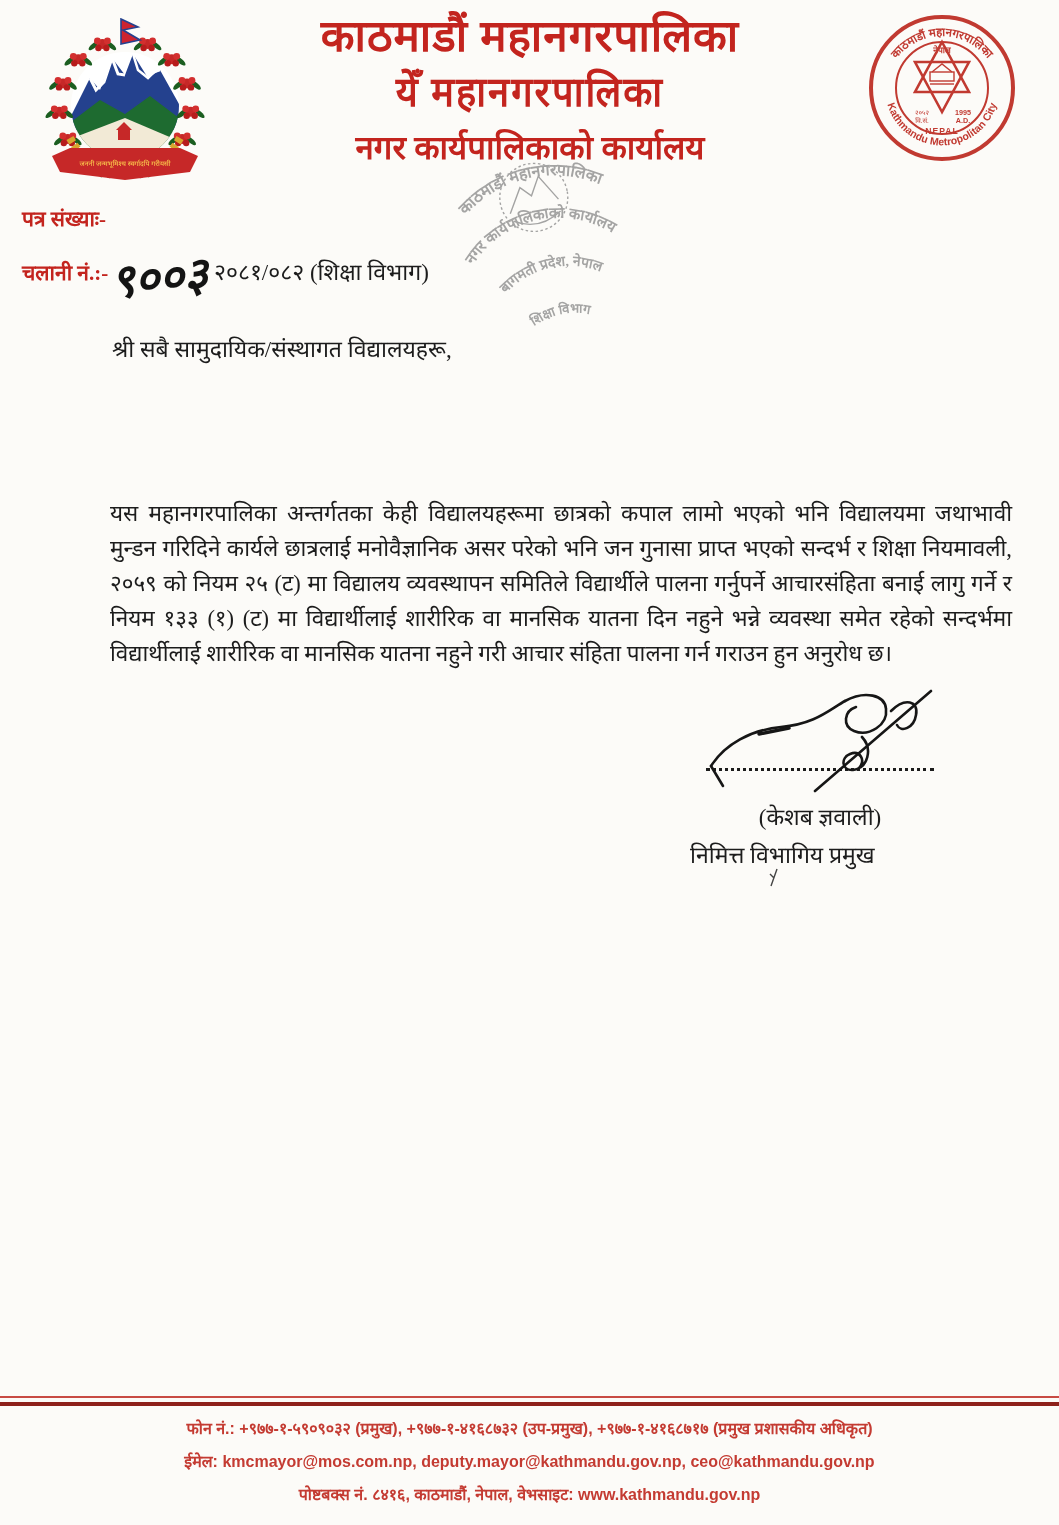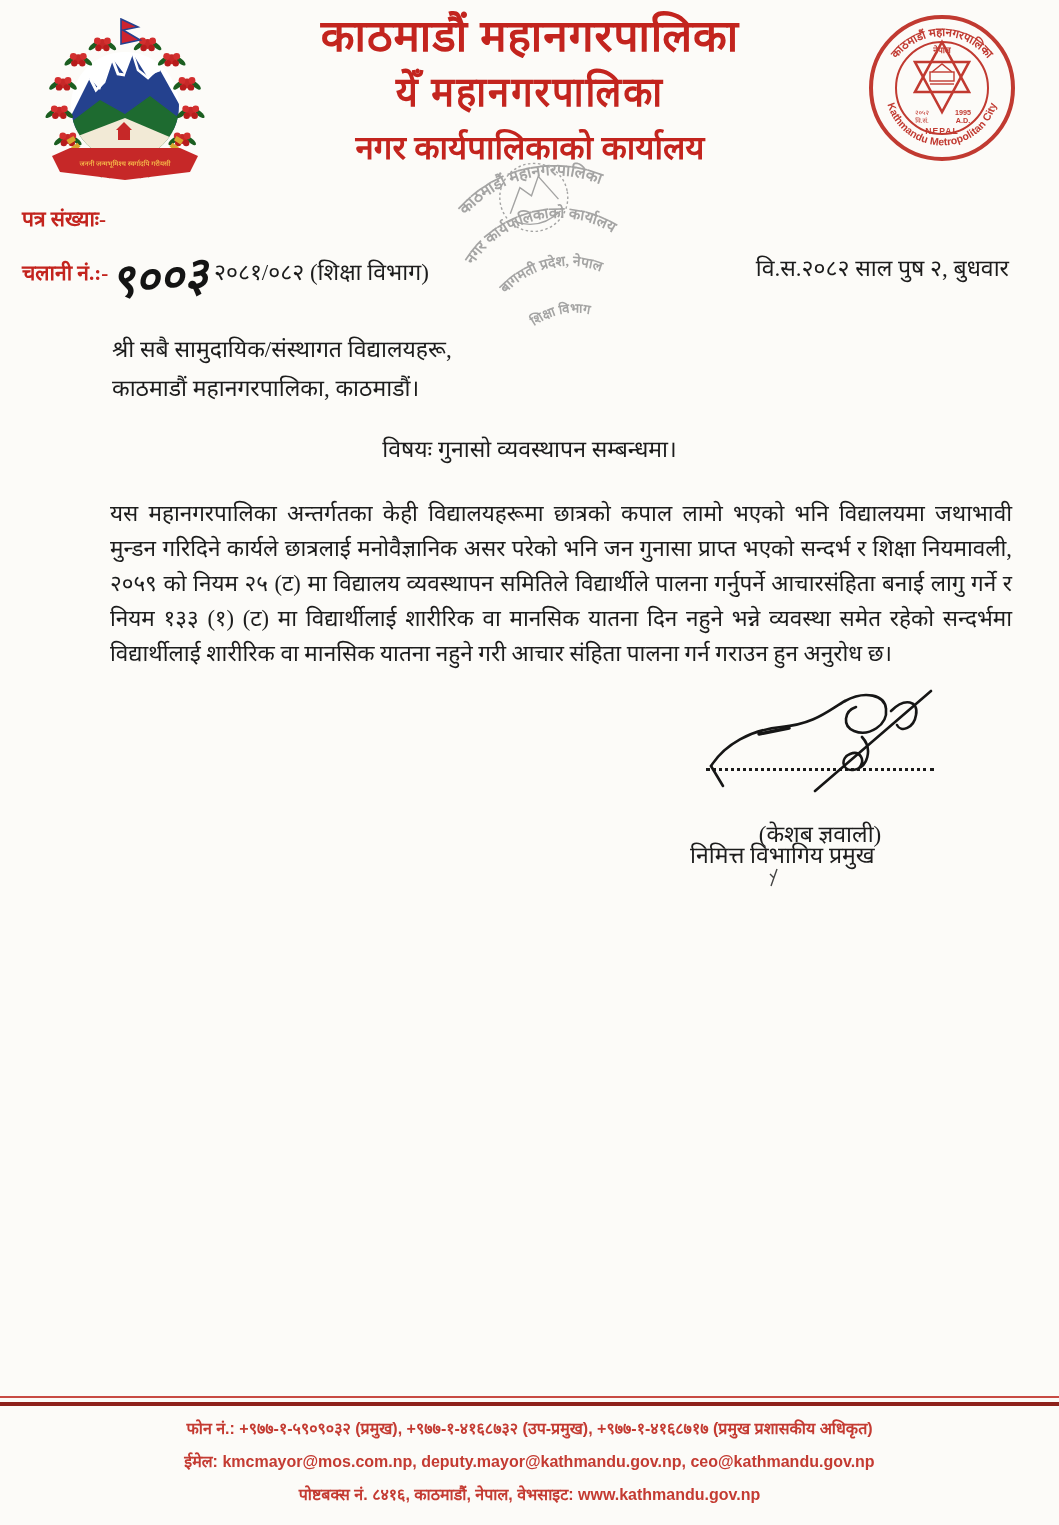--- a/index.html
+++ b/index.html
@@ -34,21 +34,21 @@
   
   .dateblock{position:absolute;right:50px;top:250px;text-align:right;font-size:23px;line-height:38px;}
   
   .recipient{position:absolute;left:112px;top:330px;font-size:23px;line-height:39px;}
   .subject{position:absolute;left:0;top:432px;width:1059px;text-align:center;font-size:23px;}
   .body-par{position:absolute;left:110px;top:496px;width:902px;font-size:22.5px;
             line-height:35px;text-align:justify;margin:0;}
   
   .sig-svg{position:absolute;left:693px;top:688px;width:260px;height:125px;z-index:3;}
   .sig-dots{position:absolute;left:706px;top:768px;width:228px;border-bottom:3px dotted #1c1c1c;z-index:2;}
-  .sig-name{position:absolute;left:690px;top:800px;width:260px;text-align:center;font-size:23px;margin-top:17px;}
+  .sig-name{position:absolute;left:690px;top:800px;width:260px;text-align:center;font-size:23px;}
   .sig-title{position:absolute;left:690px;top:838px;width:280px;text-align:left;font-size:23px;}
   .sig-tick{position:absolute;left:768px;top:866px;width:12px;height:22px;}
   
   .cc-line{position:absolute;left:112px;top:876px;font-size:22.5px;}
   
   .footer-rule1{position:absolute;left:0;top:1396px;width:1059px;border-top:2px solid #c84b44;}
   .footer-rule2{position:absolute;left:0;top:1402px;width:1059px;border-top:4px solid #8e211b;}
   .footer{position:absolute;left:0;top:1412px;width:1059px;text-align:center;
           color:#c43b32;font-family:"Liberation Sans",sans-serif;
           font-size:16px;font-weight:bold;line-height:33px;}
@@ -166,29 +166,26 @@
       <text font-size="13"><textPath href="#wm4" startOffset="50%" text-anchor="middle">शिक्षा विभाग</textPath></text>
     </g>
   </svg>
 
   <div class="ref-patra">पत्र संख्याः-</div>
   <div class="ref-row">
     <span class="ref-chalani-label">चलानी नं.:-</span><span class="ref-hand">९००३</span><span class="ref-rest">२०८१/०८२ (शिक्षा विभाग)</span>
   </div>
 
   <div class="dateblock">
-    <div>वि.स.२०८२ साल पुष २, बुधवार</div>
   </div>
 
   <div class="recipient">
     <div>श्री सबै सामुदायिक/संस्थागत विद्यालयहरू,</div>
-    <div>काठमाडौं महानगरपालिका, काठमाडौं।</div>
-  </div>
-
-  <div class="subject">विषयः गुनासो व्यवस्थापन सम्बन्धमा।</div>
+  </div>
+
 
   <p class="body-par">यस महानगरपालिका अन्तर्गतका केही विद्यालयहरूमा छात्रको कपाल लामो भएको भनि विद्यालयमा जथाभावी मुन्डन गरिदिने कार्यले छात्रलाई मनोवैज्ञानिक असर परेको भनि जन गुनासा प्राप्त भएको सन्दर्भ र शिक्षा नियमावली, २०५९ को नियम २५ (ट) मा विद्यालय व्यवस्थापन समितिले विद्यार्थीले पालना गर्नुपर्ने आचारसंहिता बनाई लागु गर्ने र नियम १३३ (१) (ट) मा विद्यार्थीलाई शारीरिक वा मानसिक यातना दिन नहुने भन्ने व्यवस्था समेत रहेको सन्दर्भमा विद्यार्थीलाई शारीरिक वा मानसिक यातना नहुने गरी आचार संहिता पालना गर्न गराउन हुन अनुरोध छ।</p>
 
   <svg class="sig-svg" viewBox="0 0 260 125">
     <g fill="none" stroke="#161616" stroke-width="2.6" stroke-linecap="round">
       <path d="M 18,78 C 32,56 58,42 88,39 C 122,36 136,22 152,13"></path>
       <path d="M 152,13 C 172,2 192,7 193,21 C 195,37 176,49 161,43 C 149,38 151,23 163,19"></path>
       <path d="M 238,3 L 122,103"></path>
       <path d="M 198,23 C 212,9 226,13 223,27 C 221,40 208,45 204,37"></path>
       <path d="M 169,49 C 180,61 175,80 160,82 C 149,83 147,70 157,66 C 167,62 173,72 166,80"></path>

